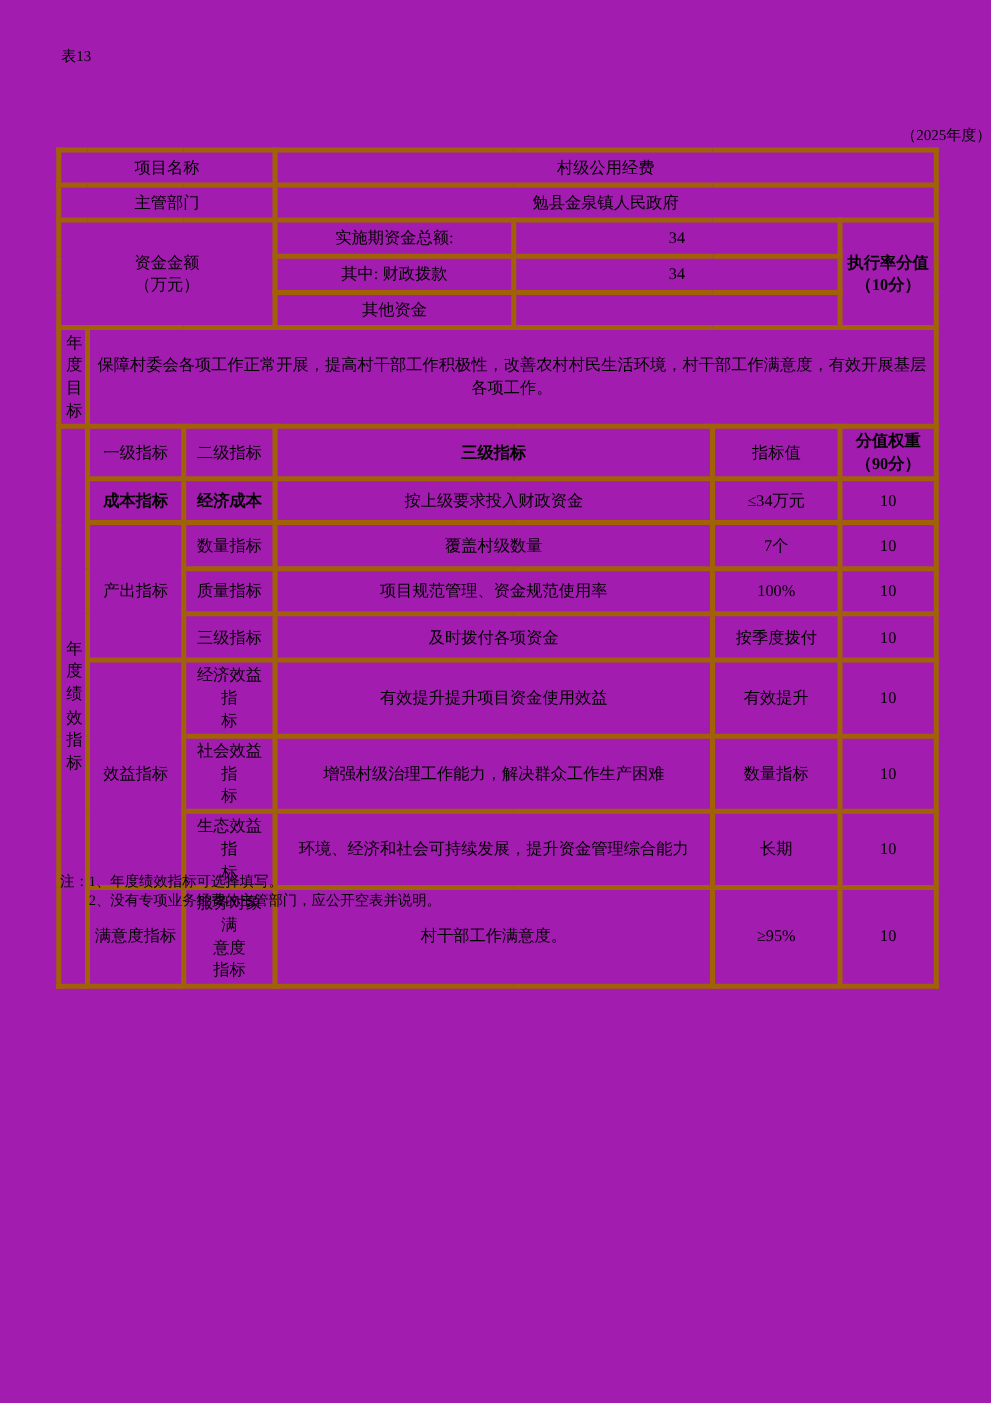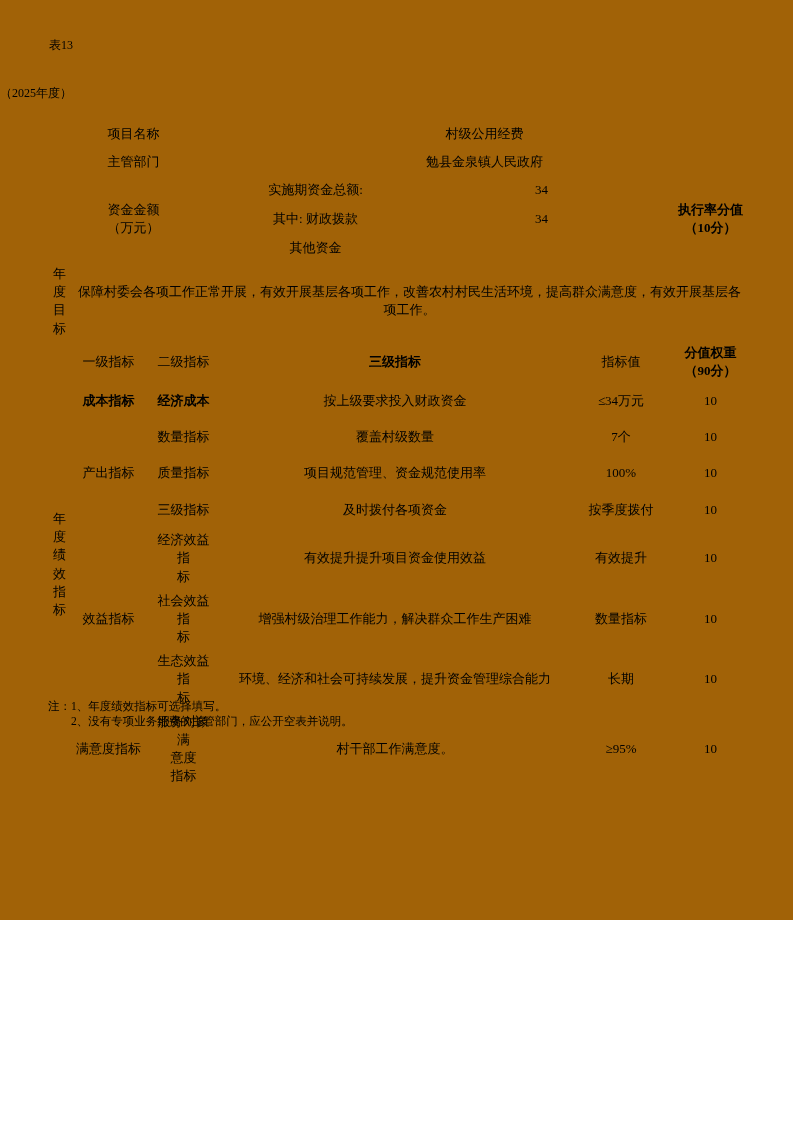--- a/index.html
+++ b/index.html
@@ -1,20 +1,20 @@
 <!DOCTYPE html>
 <html><head>
 <meta charset="utf-8">
 <style>
   html, body { margin: 0; padding: 0; background: #ffffff; }
   .page {
     position: relative;
     width: 793px;
-    height: 920px;
-    background: #a16207;
+    height: 1122px;
+    background: #a21caf;
     font-family: "Liberation Serif", "DejaVu Serif", serif;
     color: #000000;
     overflow: hidden;
   }
   .doc-tag {
     position: absolute;
     left: 49px;
     top: 37px;
     font-size: 12px;
   }
@@ -25,23 +25,23 @@
     width: 793px;
     text-align: center;
     font-family: "Liberation Sans", "DejaVu Sans", sans-serif;
     font-weight: bold;
     font-size: 21px;
     letter-spacing: 0.8px;
   }
   .doc-subtitle {
     position: absolute;
     left: 0;
-    top: 85px;
+    top: 100px;
     width: 793px;
-    text-align: left;
+    text-align: right;
     font-size: 12px;
   }
   table.doc-table {
     position: absolute;
     left: 45px;
     top: 118px;
     width: 702px;
     border-collapse: collapse;
     table-layout: fixed;
   }
@@ -118,21 +118,21 @@
       </tr>
       <tr style="height:28px">
         <td class="right">其他资金</td>
         <td colspan="2"></td>
       </tr>
       <tr style="height:78px">
         <td class="vside">年
 度
 目
 标</td>
-        <td colspan="6" class="goal-text">保障村委会各项工作正常开展，有效开展基层各项工作，改善农村村民生活环境，提高群众满意度，有效开展基层各项工作。</td>
+        <td colspan="6" class="goal-text">保障村委会各项工作正常开展，提高村干部工作积极性，改善农村村民生活环境，村干部工作满意度，有效开展基层各项工作。</td>
       </tr>
       <tr style="height:38px">
         <td rowspan="9" class="vside">年
 度
 绩
 效
 指
 标</td>
         <td>一级指标</td>
         <td>二级指标</td>

